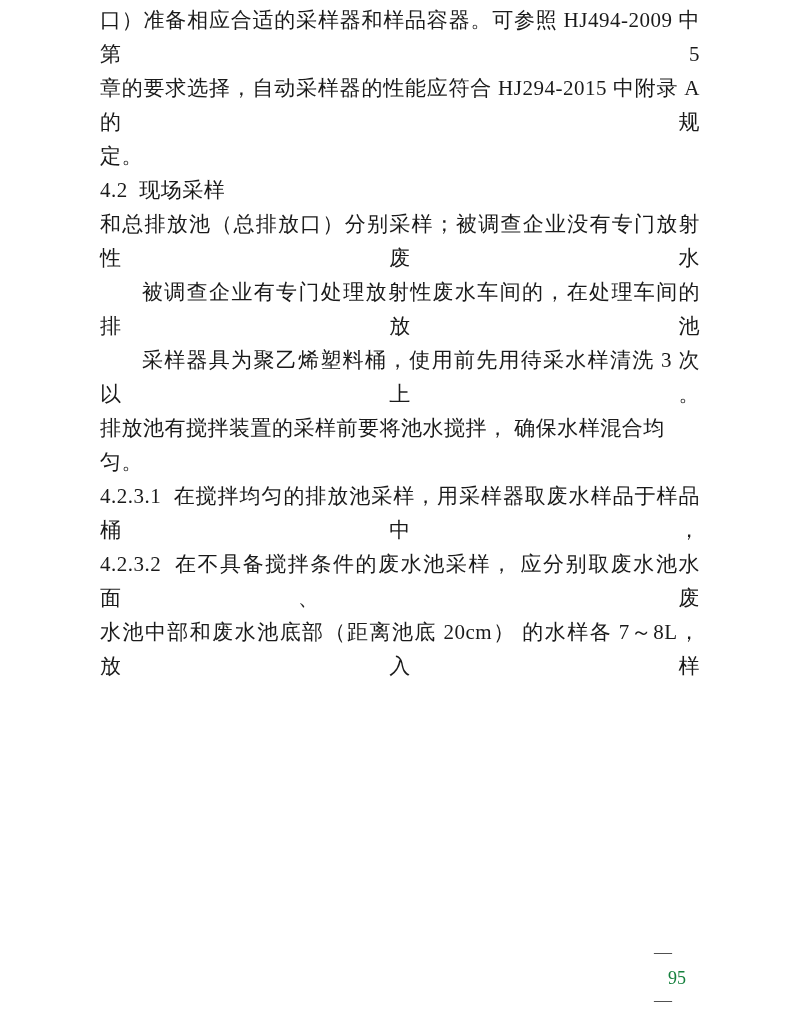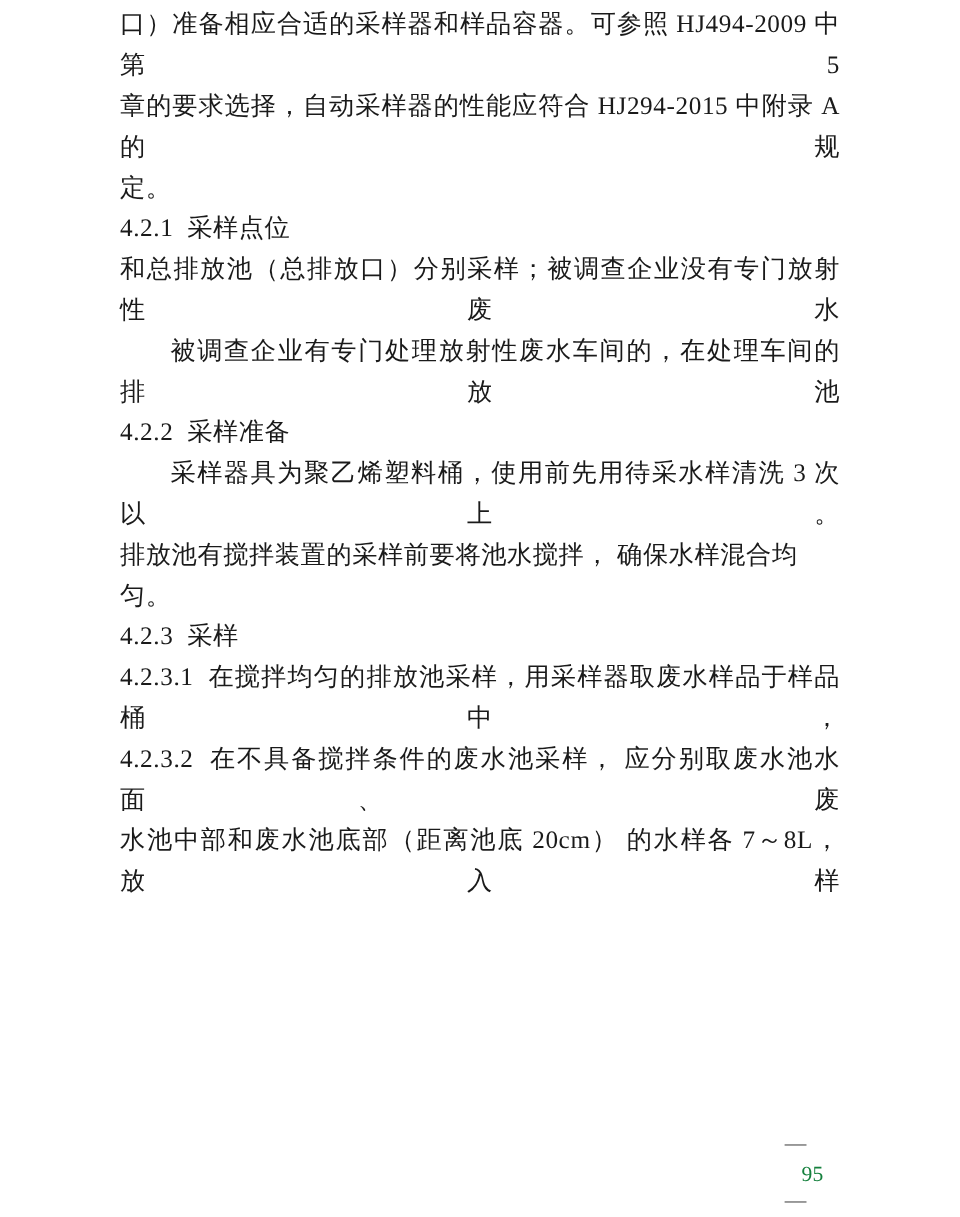--- a/index.html
+++ b/index.html
@@ -51,27 +51,25 @@
 </head>
 <body>
 
 <div class="page">
 
   <div class="content">
 
   <div class="line fill">口）准备相应合适的采样器和样品容器。可参照 HJ494-2009 中第 5</div>
       <div class="line fill">章的要求选择，自动采样器的性能应符合 HJ294-2015 中附录 A 的规</div>
       <div class="line">定。</div>
-      <div class="line heading">4.2.1  采样点位</div>
+      <div class="line heading">4.2  现场采样</div>
       <div class="line fill">和总排放池（总排放口）分别采样；被调查企业没有专门放射性废水</div>
       <div class="line indent fill">被调查企业有专门处理放射性废水车间的，在处理车间的排放池</div>
-      <div class="line heading">4.2.2  采样准备</div>
       <div class="line indent fill">采样器具为聚乙烯塑料桶，使用前先用待采水样清洗 3 次以上。</div>
       <div class="line">排放池有搅拌装置的采样前要将池水搅拌， 确保水样混合均匀。</div>
-      <div class="line heading">4.2.3  采样</div>
       <div class="line fill">4.2.3.1  在搅拌均匀的排放池采样，用采样器取废水样品于样品桶中，</div>
       <div class="line fill">4.2.3.2  在不具备搅拌条件的废水池采样， 应分别取废水池水面、 废</div>
       <div class="line fill">水池中部和废水池底部（距离池底 20cm） 的水样各 7～8L， 放入样</div>
     </div>
 
   <div class="footer">
     <span class="dash">—</span>
     <span class="num">95</span>
     <span class="dash">—</span>
   </div>

